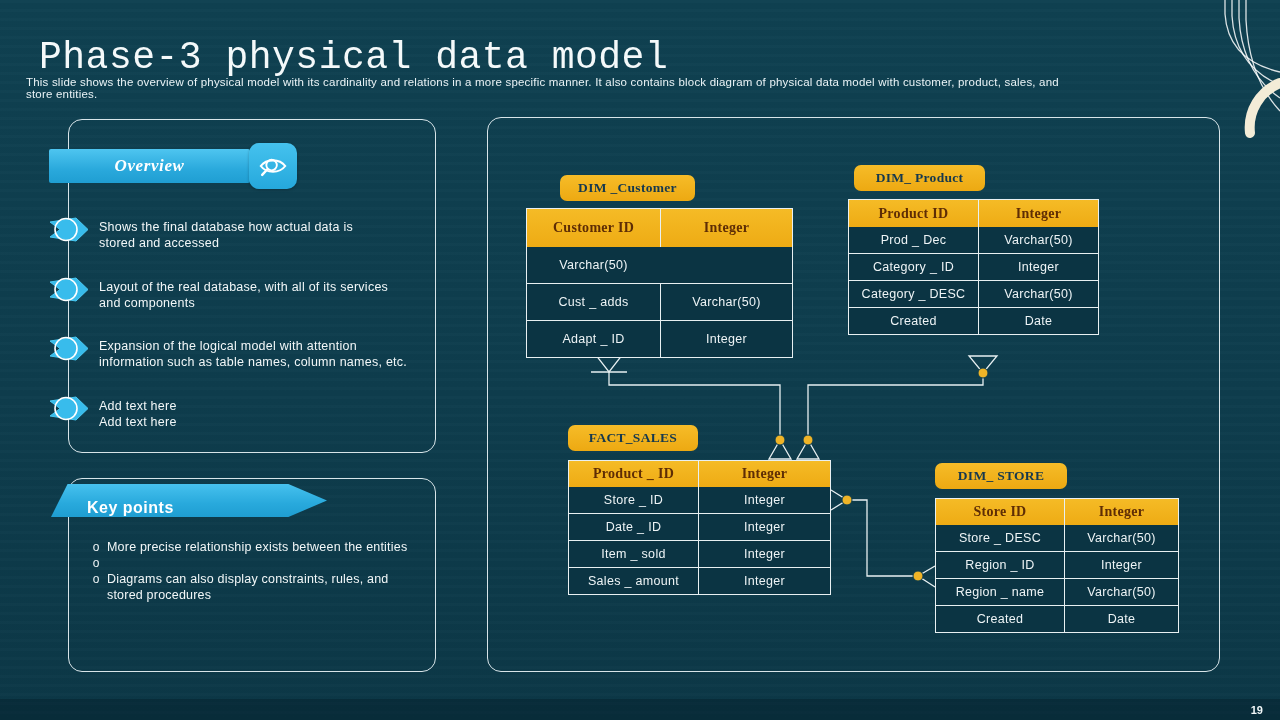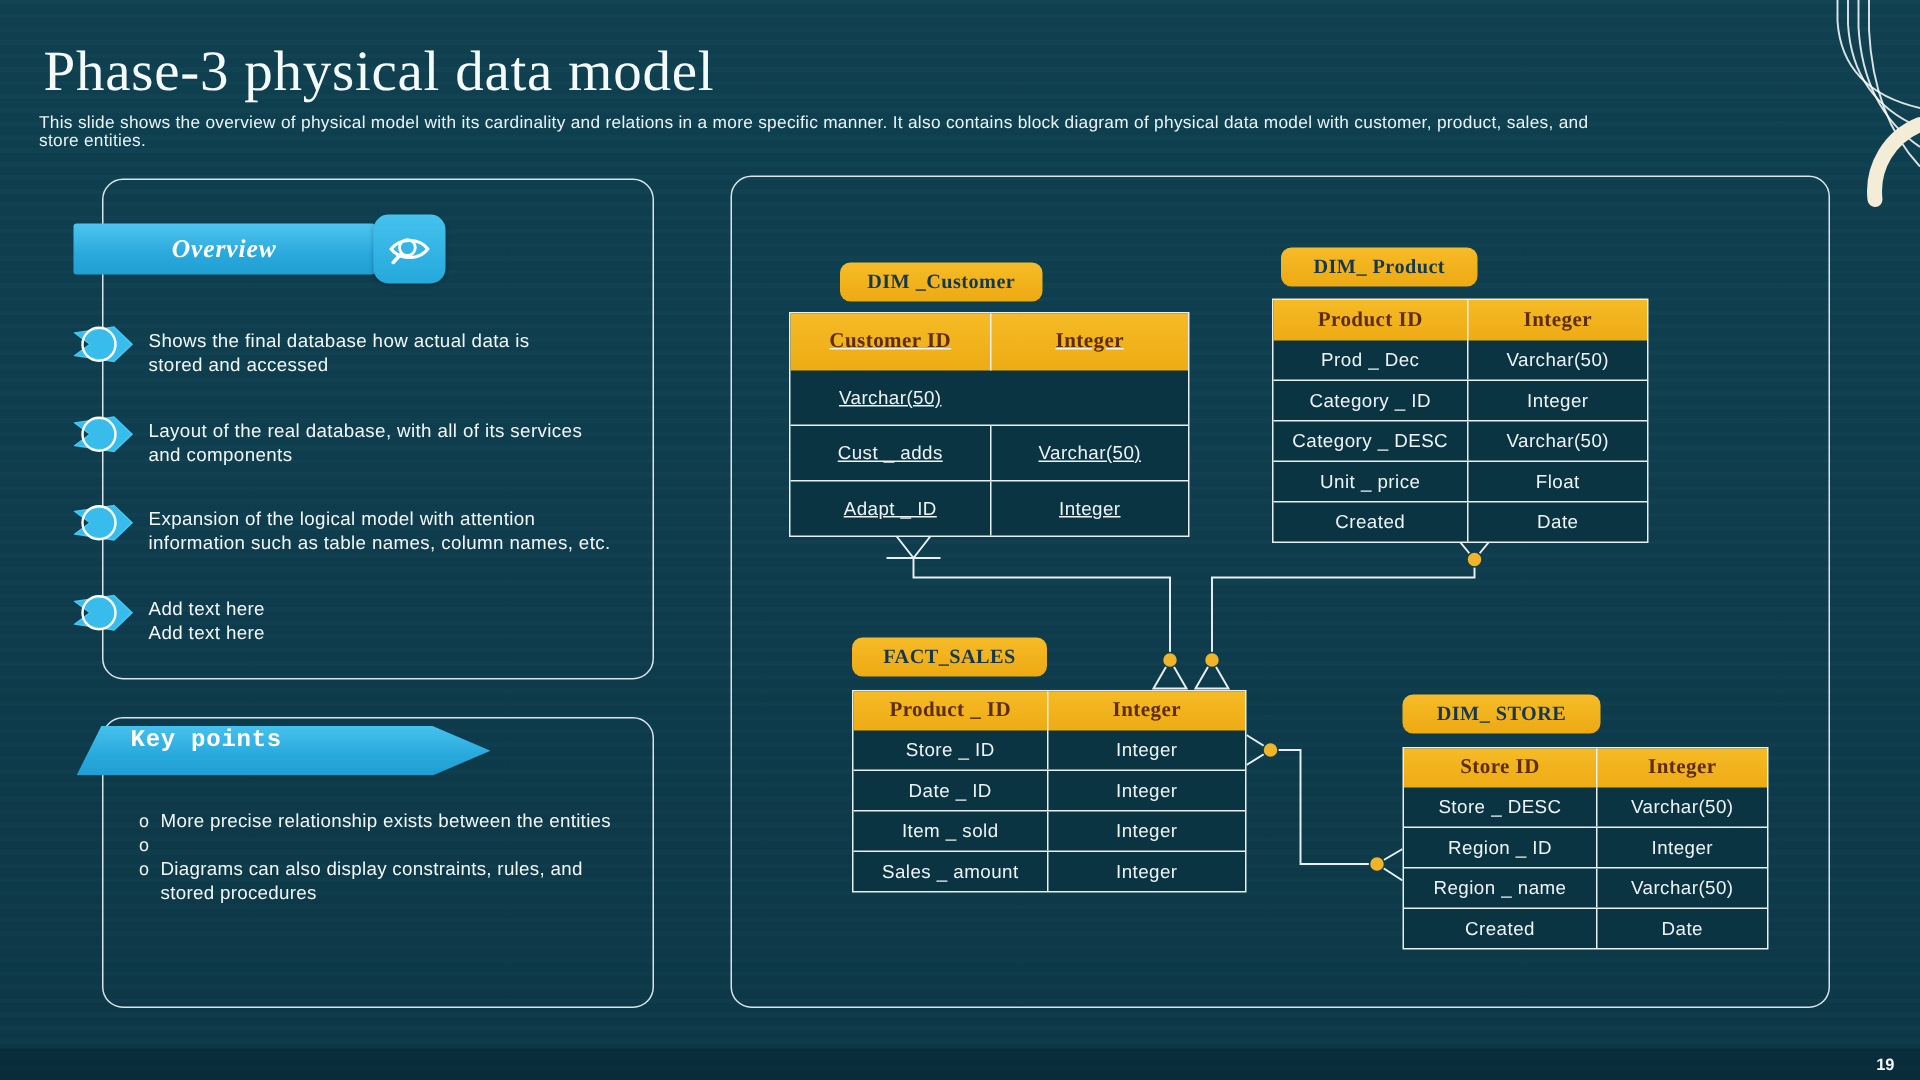--- a/index.html
+++ b/index.html
@@ -7,22 +7,22 @@
     position:relative;width:1280px;height:720px;overflow:hidden;
     background:linear-gradient(180deg,#0f4151 0%,#0e3d4d 55%,#0c3847 100%);
     font-family:"Liberation Sans",sans-serif;color:#eef4f6;
   }
   .slide::before{
     content:"";position:absolute;inset:0;pointer-events:none;
     background:repeating-linear-gradient(180deg,rgba(255,255,255,.012) 0 3px,rgba(0,0,0,.015) 3px 9px);
   }
   
   .title{
-    position:absolute;left:25px;top:22px;margin:4px;
-    font-family:Liberation Serif, serif;font-weight:400;font-size:38px;
+    position:absolute;left:25px;top:22px;margin:14px;
+    font-family:Liberation Mono, monospace;font-weight:400;font-size:38px;
     letter-spacing:.5px;color:#f4f9fa;
   }
   .subtitle{
     position:absolute;left:26px;top:76px;width:1050px;
     font-size:11.5px;letter-spacing:.2px;color:#eaf3f6;
   }
   
   .corner-svg{position:absolute;right:0;top:0;}
   
   .panel{
@@ -50,22 +50,22 @@
   .ov-ico{position:absolute;left:-20px;top:-4px;width:40px;height:27px;}
   .ov-text{
     margin-left:30px;font-size:12.5px;line-height:15.5px;letter-spacing:.25px;
     color:#f2f7f8;white-space:pre-line;
   }
   
   .kp-banner{
     position:absolute;left:-18px;top:5px;width:276px;height:33px;
     background:linear-gradient(180deg,#46c1ee 0%,#28a9dc 60%,#1f9ed2 100%);
     clip-path:polygon(6% 0,86% 0,100% 50%,86% 100%,0 100%);
-    display:flex;align-items:flex-start;
-    font-family:Liberation Mono, monospace;font-weight:700;font-size:16px;
+    display:flex;align-items:flex-end;
+    font-family:Liberation Sans, sans-serif;font-weight:700;font-size:16px;
     color:#fff;letter-spacing:.5px;padding-left:36px;box-sizing:border-box;
   }
   .kp-list{position:absolute;left:16px;top:60px;width:340px;}
   .kp-item{display:flex;margin:0 0 0 0;}
   .kp-marker{width:22px;flex:0 0 22px;font-size:12px;line-height:16px;text-align:center;}
   .kp-text{font-size:12.5px;line-height:16px;letter-spacing:.2px;color:#f2f7f8;white-space:pre-line;}
   
   .entity{position:absolute;}
   .etag{
     position:absolute;height:26px;padding:0 10px;border-radius:7px;
@@ -209,21 +209,21 @@
         <circle cx="495" cy="255" r="5"></circle>
         <circle cx="292" cy="322" r="5"></circle>
         <circle cx="320" cy="322" r="5"></circle>
         <circle cx="359" cy="382" r="5"></circle>
         <circle cx="430" cy="458" r="5"></circle>
       </g>
     </svg>
 
     <div class="entity">
       <div class="etag" style="left:72px;top:57px;min-width:135px;">DIM _Customer</div>
-      <div class="etable" style="left:38px;top:90px;text-decoration:underline;--c1:133px;--c2:132px;--rh:36px;--hh:38px;">
+      <div class="etable" style="left:38px;top:90px;--c1:133px;--c2:132px;--rh:36px;--hh:38px;">
         <div class="erow head">
           <div class="ecell">Customer ID</div>
           <div class="ecell">Integer</div>
         </div>
         <div>
             <div class="erow">
             <div class="ecell">Varchar(50)</div>
           </div>
             <div class="erow">
             <div class="ecell">Cust _ adds</div>
@@ -251,24 +251,20 @@
           </div>
             <div class="erow">
             <div class="ecell">Category _ ID</div>
             <div class="ecell">Integer</div>
           </div>
             <div class="erow">
             <div class="ecell">Category _ DESC</div>
             <div class="ecell">Varchar(50)</div>
           </div>
             <div class="erow">
-            <div class="ecell">Unit _ price</div>
-            <div class="ecell">Float</div>
-          </div>
-            <div class="erow">
             <div class="ecell">Created</div>
             <div class="ecell">Date</div>
           </div>
           </div>
       </div>
     </div>
 
     <div class="entity">
       <div class="etag" style="left:80px;top:307px;min-width:130px;">FACT_SALES</div>
       <div class="etable" style="left:80px;top:342px;--c1:129px;--c2:132px;--rh:26px;--hh:26px;">

